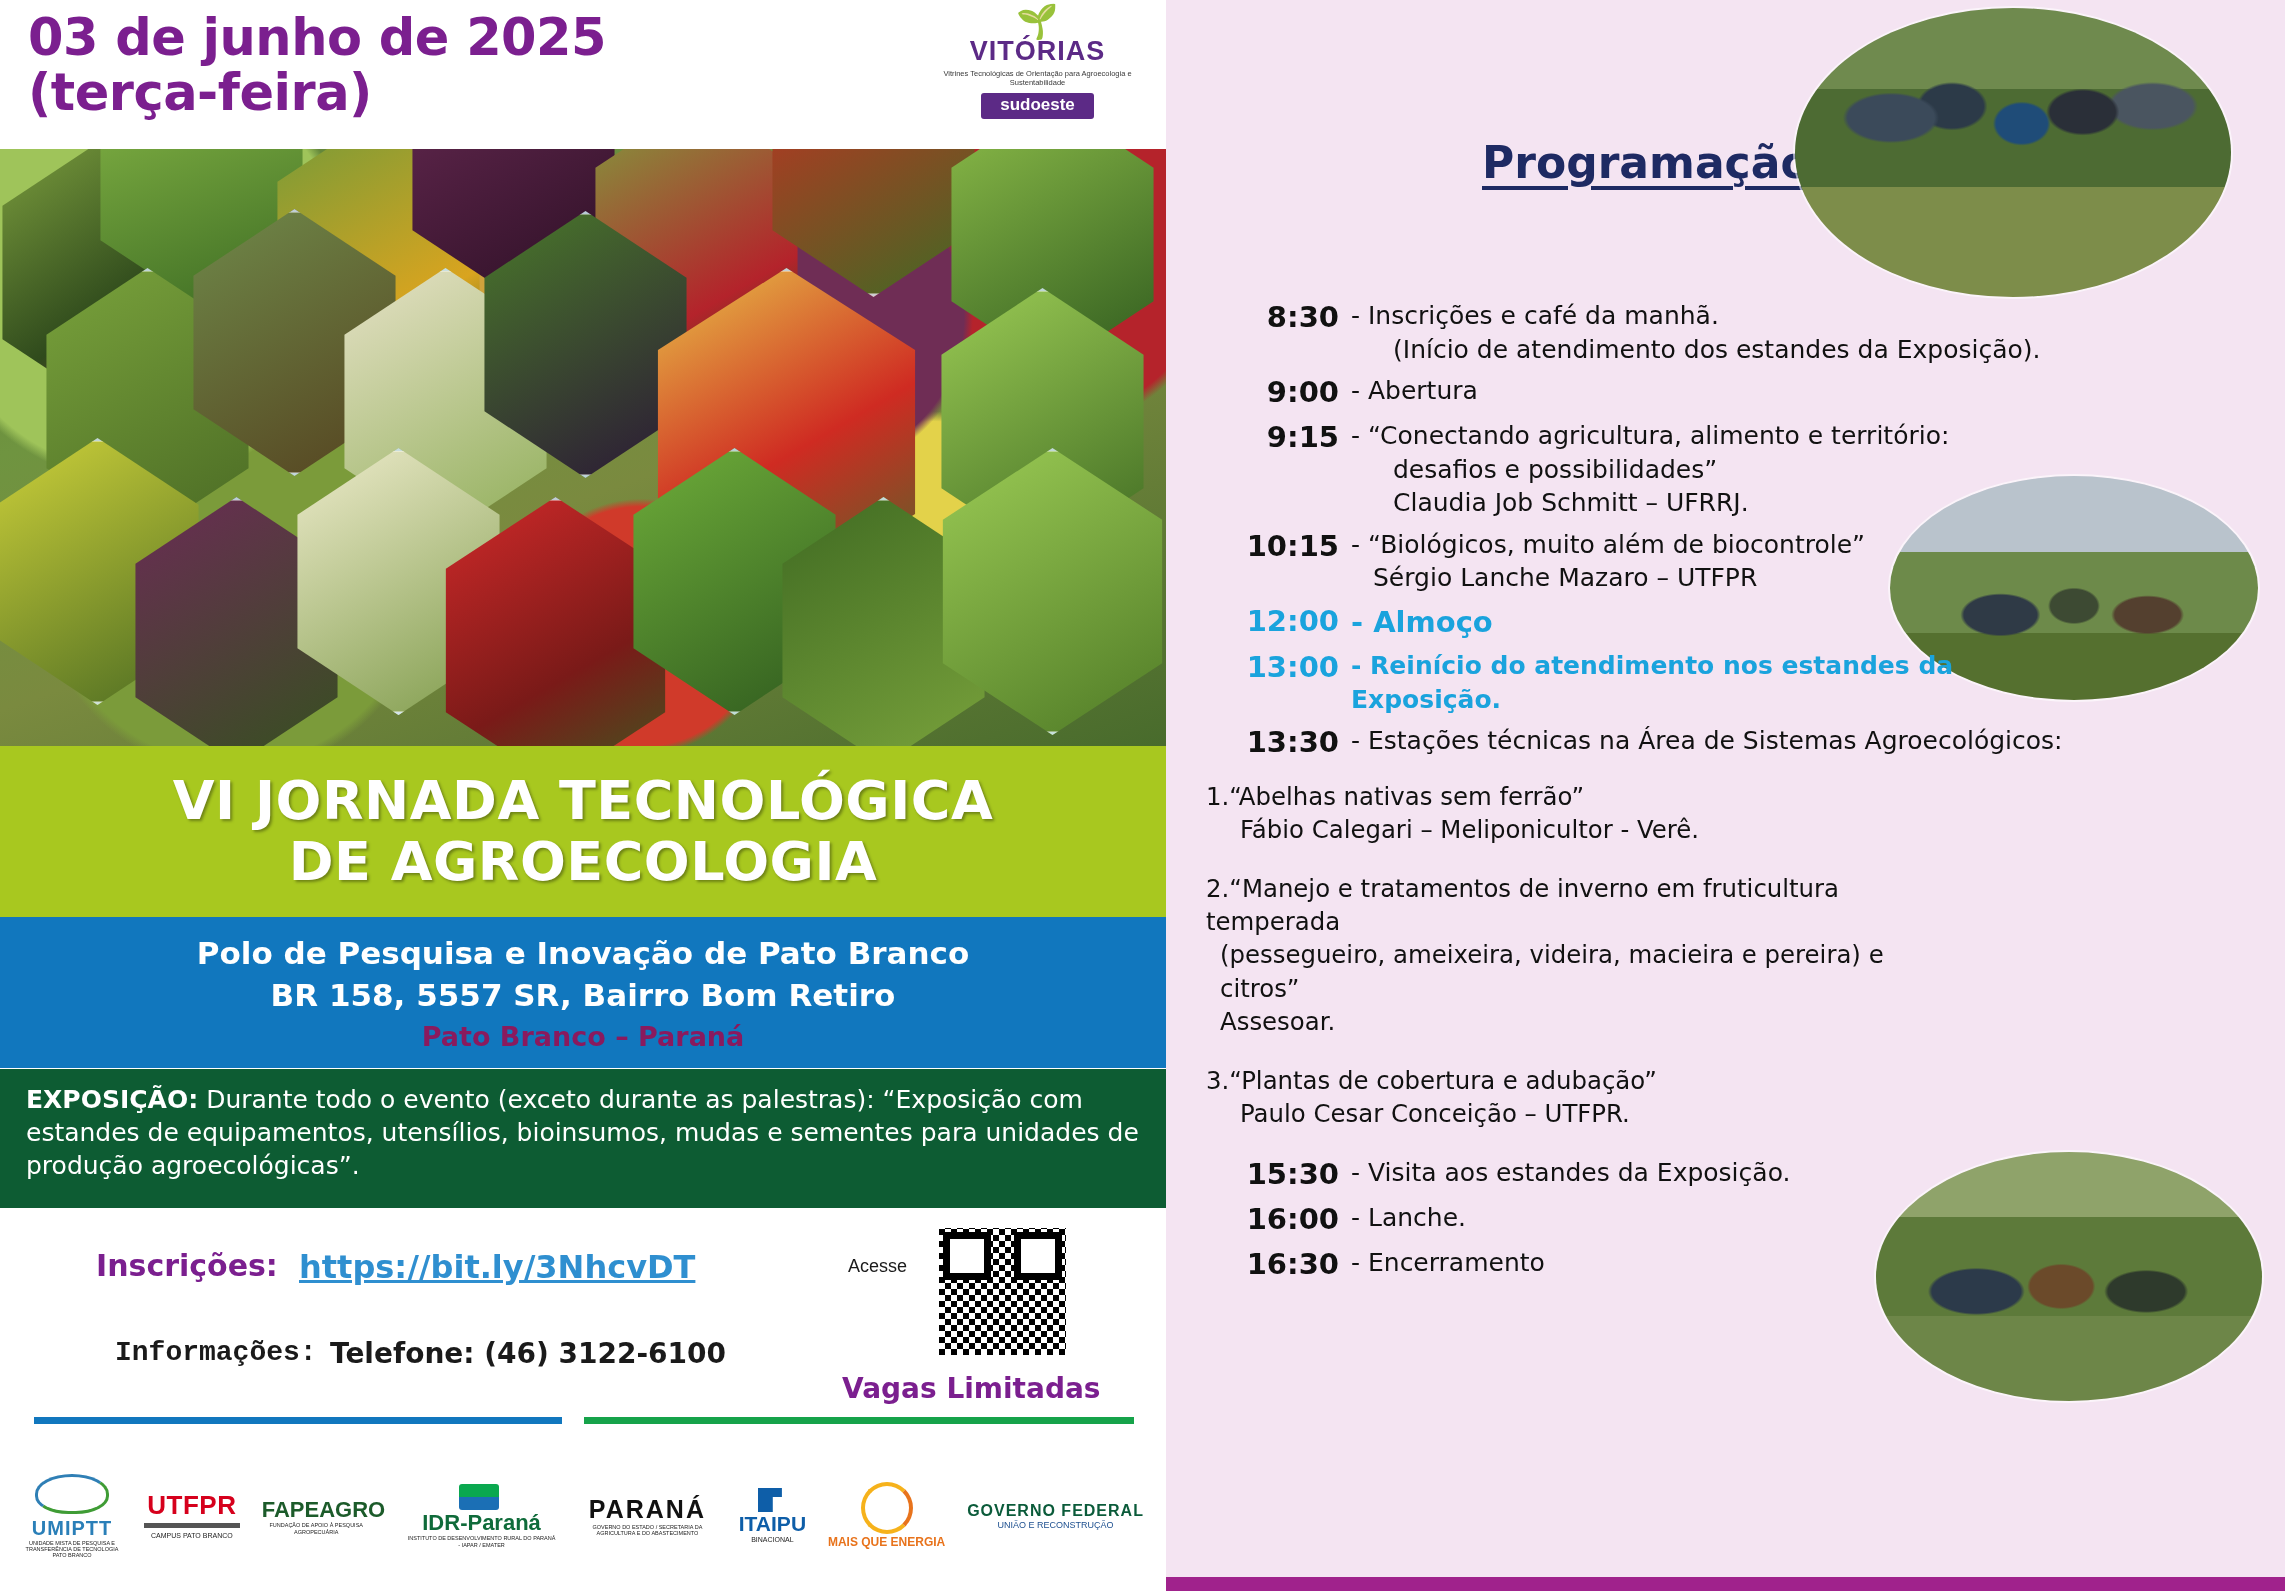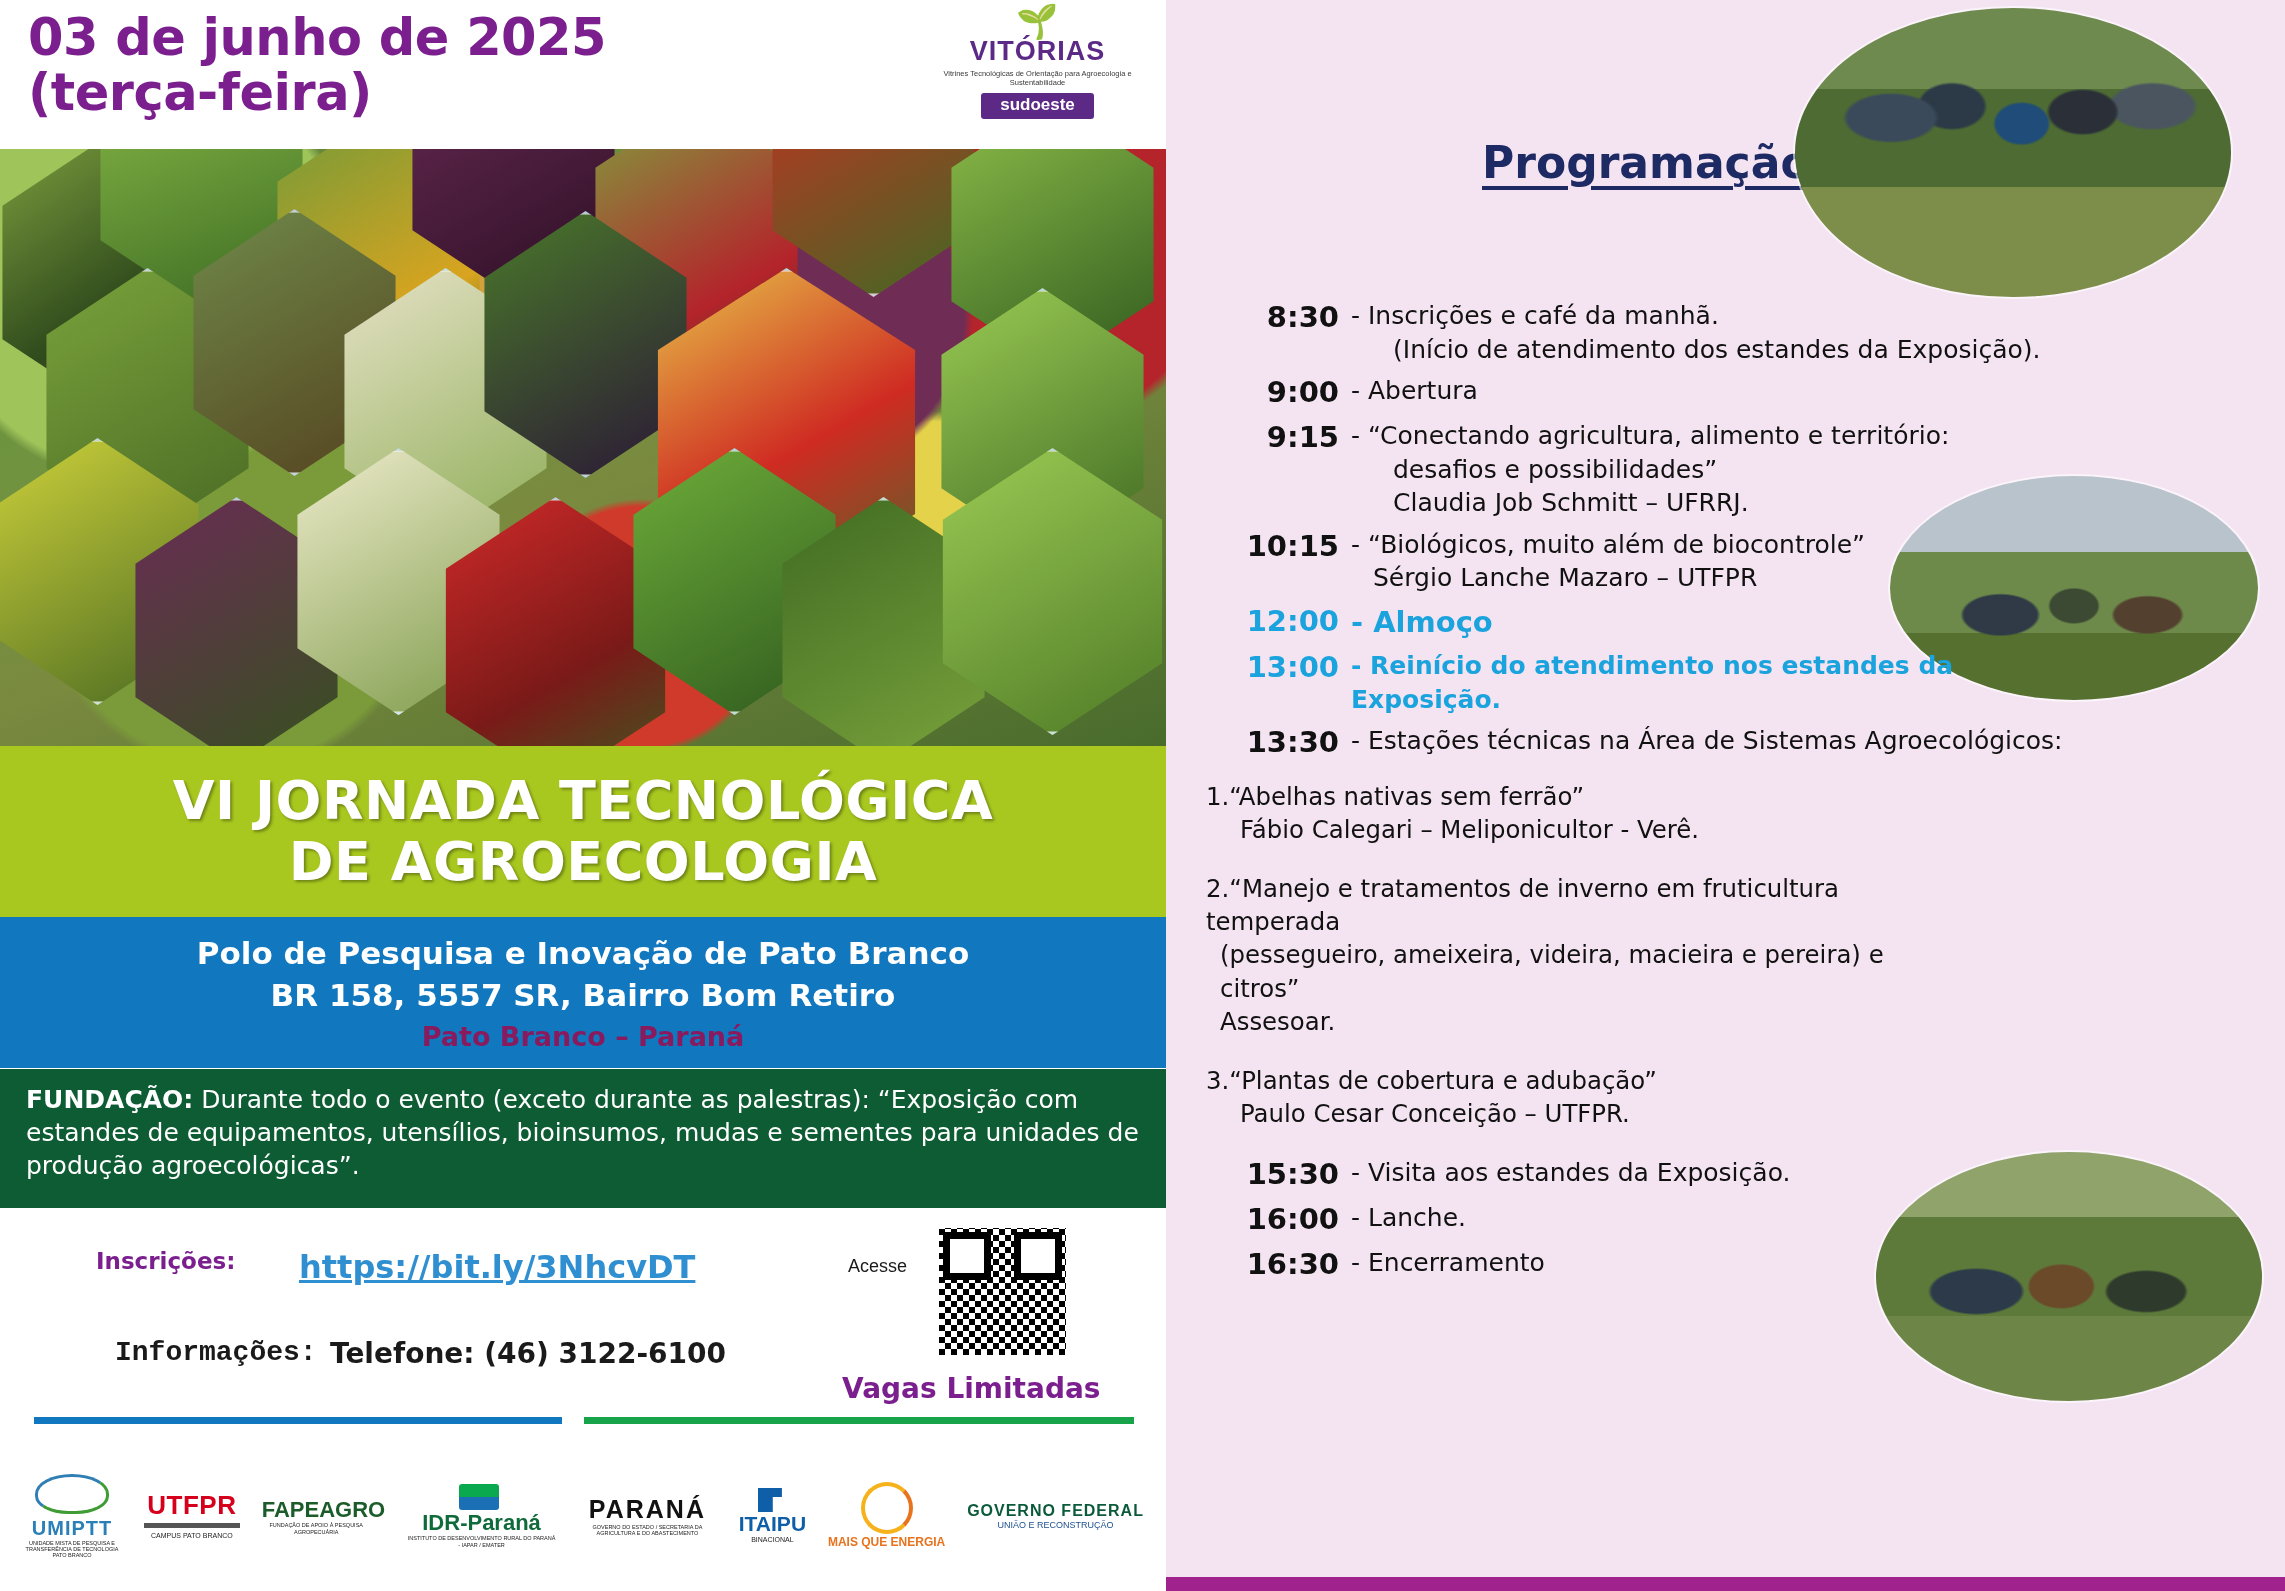--- a/index.html
+++ b/index.html
@@ -134,21 +134,21 @@
 
   
   .reg-area {
     position: absolute;
     left: 0; top: 1208px;
     width: 1166px; height: 219px;
     background: #ffffff;
   }
   .reg-label {
     position: absolute; left: 96px; top: 40px;
-    color: #7b1f8f; font-size: 23px; font-weight: bold;
+    color: #7b1f8f; font-size: 30px; font-weight: bold;
     font-family: "DejaVu Sans", sans-serif;
   }
   .reg-link {
     position: absolute; left: 299px; top: 40px;
     color: #2f8fd0; font-size: 32px; font-weight: bold;
     font-family: "DejaVu Sans", sans-serif;
   }
   .info-label {
     position: absolute; left: 115px; top: 129px;
     color: #1a1a1a; font-size: 28px; font-weight: bold;
@@ -399,21 +399,21 @@
     </div>
 
     <div class="band-blue">
       <div class="a1">Polo de Pesquisa e Inovação de Pato Branco</div>
       <div class="a2">BR 158, 5557 SR, Bairro Bom Retiro</div>
       <div class="a3">Pato Branco – Paraná</div>
     </div>
 
     <div class="band-dark">
       <p>
-        <b>FUNDAÇÃO:</b><span> Durante todo o evento (exceto durante as palestras): “Exposição com estandes de equipamentos, utensílios, bioinsumos, mudas e sementes para unidades de produção agroecológicas”.</span>
+        <b>EXPOSIÇÃO:</b><span> Durante todo o evento (exceto durante as palestras): “Exposição com estandes de equipamentos, utensílios, bioinsumos, mudas e sementes para unidades de produção agroecológicas”.</span>
       </p>
     </div>
 
     <div class="reg-area">
       <div class="reg-label">Inscrições:</div>
       <a class="reg-link" href="#">https://bit.ly/3NhcvDT</a>
       <div class="info-label">Informações:</div>
       <div class="info-val">Telefone: (46) 3122-6100</div>
       <div class="acesse">Acesse</div>
       <div class="qr"></div>

